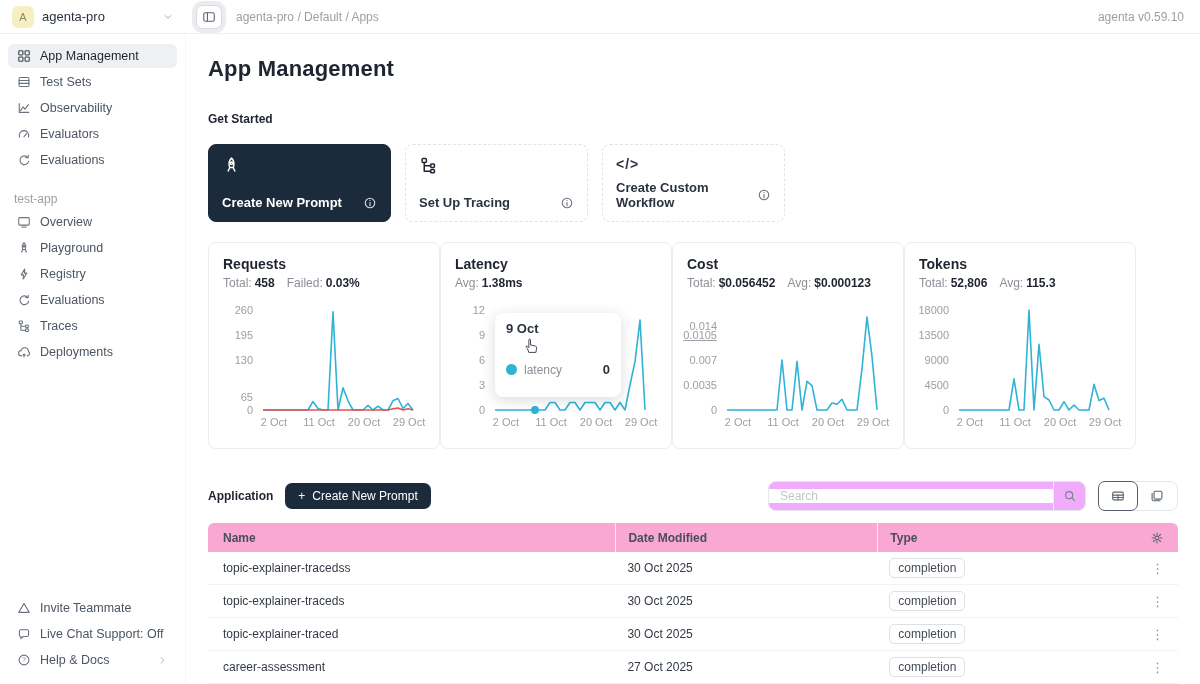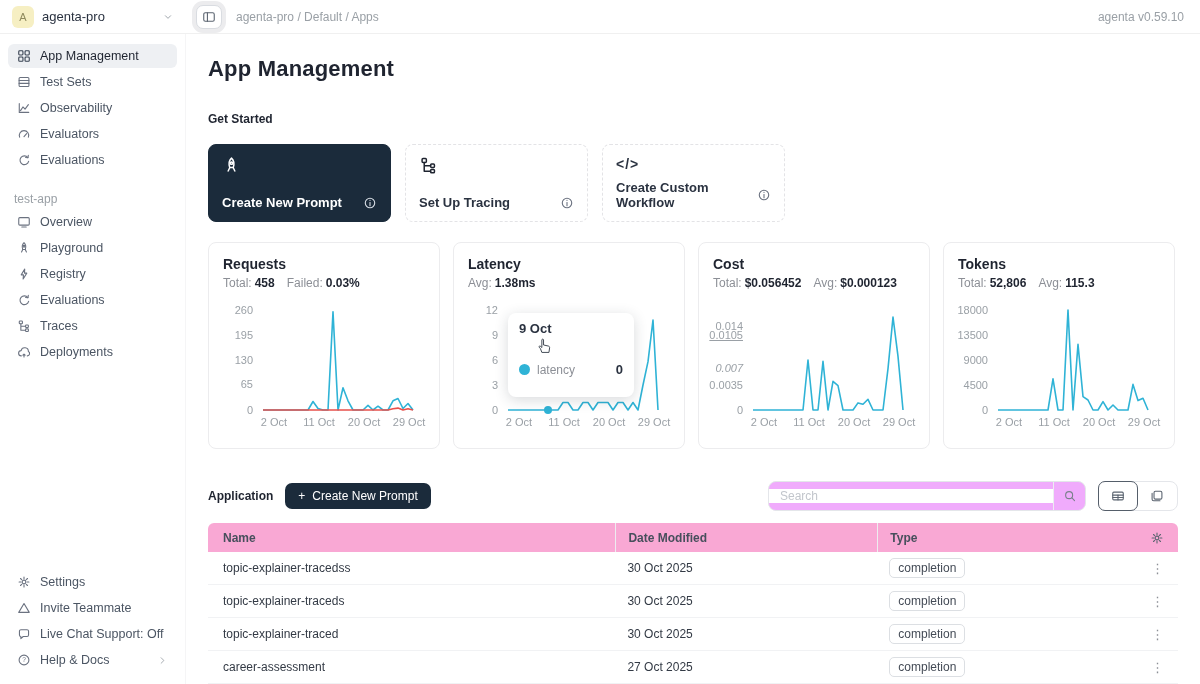--- a/index.html
+++ b/index.html
@@ -52,21 +52,21 @@
   .gs-card.dark { background:#1b2b3b; border:1px solid #1b2b3b; color:#fff; }
   .gs-card .gs-top { display:flex; }
   .gs-card .gs-bottom { display:flex; align-items:center; justify-content:space-between; }
   .gs-label { font-size:13px; font-weight:600; color:#2a3240; }
   .gs-card.dark .gs-label { color:#fff; }
   .gs-info { color:#6b7280; display:flex; }
   .gs-card.dark .gs-info { color:#d7dde4; }
   .code-glyph { font-size:14px; font-weight:700; color:#2a3240; letter-spacing:1px; }
 
   
-  .charts-row { display:flex; gap:13px; margin-top:20px; }
+  .charts-row { display:flex; gap:0; margin-top:20px; }
   .chart-card { width:232px; height:207px; border:1px solid #ececee; border-radius:8px;
     padding:13px 14px; position:relative; background:#fff; }
   .chart-title { font-size:14px; font-weight:700; color:#1f2430; }
   .chart-stats { display:flex; gap:12px; margin-top:4px; font-size:12px; color:#8c8f96; }
   .chart-stats b { color:#1f2430; font-weight:700; margin-left:3px; }
   .plot-wrap { display:flex; margin-top:12px; }
   .ylabels { position:relative; width:36px; height:112px; flex:0 0 36px; }
   .ylabels span { position:absolute; right:6px; font-size:11px; color:#9aa0a6; }
   .plot { width:158px; height:112px; }
   .xlabels { position:relative; height:14px; margin-left:42px; width:158px; }
@@ -264,29 +264,20 @@
                 <path d="M8 13.6v-3.2M6.7 11.6 8 10.3l1.3 1.3"></path>
               </svg>
             </span>
             <span>Deployments</span>
           </div>
         </div>
       <div class="nav sidebar-bottom" id="nav-bottom">
           <div class="nav-item">
             <span class="ic">
               <svg width="14" height="14" viewBox="0 0 16 16" fill="none" stroke="currentColor" stroke-width="1.25" stroke-linecap="round" stroke-linejoin="round">
-                <circle cx="8" cy="8" r="2.1"></circle>
-                <path d="M8 2.4v2M8 11.6v2M2.4 8h2M11.6 8h2M4 4l1.4 1.4M10.6 10.6 12 12M12 4l-1.4 1.4M5.4 10.6 4 12"></path>
-              </svg>
-            </span>
-            <span>Settings</span>
-          </div>
-          <div class="nav-item">
-            <span class="ic">
-              <svg width="14" height="14" viewBox="0 0 16 16" fill="none" stroke="currentColor" stroke-width="1.25" stroke-linecap="round" stroke-linejoin="round">
                 <path d="M8 2.8 14 13H2Z"></path>
               </svg>
             </span>
             <span>Invite Teammate</span>
           </div>
           <div class="nav-item">
             <span class="ic">
               <svg width="14" height="14" viewBox="0 0 16 16" fill="none" stroke="currentColor" stroke-width="1.25" stroke-linecap="round" stroke-linejoin="round">
                 <path d="M2.8 4.9a1.7 1.7 0 0 1 1.7-1.7h7a1.7 1.7 0 0 1 1.7 1.7v4.3a1.7 1.7 0 0 1-1.7 1.7H7.1L4.4 13.2v-2.3a1.7 1.7 0 0 1-1.6-1.7Z"></path>
               </svg>
@@ -380,21 +371,21 @@
             <div class="chart-title">Requests</div>
             <div class="chart-stats">
               <span><span>Total:</span><b>458</b></span>
               <span><span>Failed:</span><b>0.03%</b></span>
             </div>
             <div class="plot-wrap">
               <div class="ylabels">
                 <span style="top: 2px;">260</span>
                 <span style="top: 27px;">195</span>
                 <span style="top: 52px; margin-left: 32px;">130</span>
-                <span style="top: 76px;">65</span>
+                <span style="top: 89px;">65</span>
                 <span style="top: 102px;">0</span>
               </div>
               <svg class="plot" viewBox="0 0 158 112">
                 <polyline points="4.0,108.0 9.0,108.0 14.0,108.0 19.0,108.0 24.0,108.0 29.0,108.0 34.0,108.0 39.0,108.0 44.0,108.0 49.0,108.0 54.0,99.5 59.0,106.5 64.0,108.0 69.0,108.0 74.0,9.9 79.0,108.0 84.0,85.7 89.0,98.8 94.0,108.0 99.0,108.0 104.0,108.0 109.0,103.4 114.0,108.0 119.0,104.2 124.0,108.0 129.0,108.0 134.0,98.8 139.0,96.5 144.0,106.5 149.0,101.5 154.0,108.0" fill="none" stroke="#2fb3d6" stroke-width="1.6" stroke-linejoin="round"></polyline>
                 <polyline points="4.0,108.0 9.0,108.0 14.0,108.0 19.0,108.0 24.0,108.0 29.0,108.0 34.0,108.0 39.0,108.0 44.0,108.0 49.0,108.0 54.0,108.0 59.0,108.0 64.0,108.0 69.0,108.0 74.0,108.0 79.0,108.0 84.0,108.0 89.0,108.0 94.0,108.0 99.0,108.0 104.0,108.0 109.0,108.0 114.0,108.0 119.0,108.0 124.0,108.0 129.0,108.0 134.0,106.8 139.0,106.1 144.0,108.0 149.0,106.8 154.0,108.0" fill="none" stroke="#e8504b" stroke-width="1.6" stroke-linejoin="round"></polyline>
               </svg>
             </div>
             <div class="xlabels">
               <span style="left: 9px;">2 Oct</span>
               <span style="left: 54px;">11 Oct</span>
@@ -443,21 +434,21 @@
           <div class="chart-card">
             <div class="chart-title">Cost</div>
             <div class="chart-stats">
               <span><span>Total:</span><b>$0.056452</b></span>
               <span><span>Avg:</span><b>$0.000123</b></span>
             </div>
             <div class="plot-wrap">
               <div class="ylabels">
                 <span style="top: 18px;">0.014</span>
                 <span style="top: 27px; text-decoration: underline;">0.0105</span>
-                <span style="top: 60px; font-style: italic;">0.007</span>
+                <span style="top: 52px;">0.007</span>
                 <span style="top: 77px;">0.0035</span>
                 <span style="top: 102px;">0</span>
               </div>
               <svg class="plot" viewBox="0 0 158 112">
                 <polyline points="4.0,108.0 9.0,108.0 14.0,108.0 19.0,108.0 24.0,108.0 29.0,108.0 34.0,108.0 39.0,108.0 44.0,108.0 49.0,108.0 54.0,108.0 59.0,58.0 64.0,108.0 69.0,108.0 74.0,59.4 79.0,108.0 84.0,79.4 89.0,83.7 94.0,108.0 99.0,108.0 104.0,108.0 109.0,100.9 114.0,102.3 119.0,97.3 124.0,108.0 129.0,108.0 134.0,108.0 139.0,66.6 144.0,15.1 149.0,54.4 154.0,108.0" fill="none" stroke="#2fb3d6" stroke-width="1.6" stroke-linejoin="round"></polyline>
               </svg>
             </div>
             <div class="xlabels">
               <span style="left: 9px;">2 Oct</span>
               <span style="left: 54px;">11 Oct</span>

